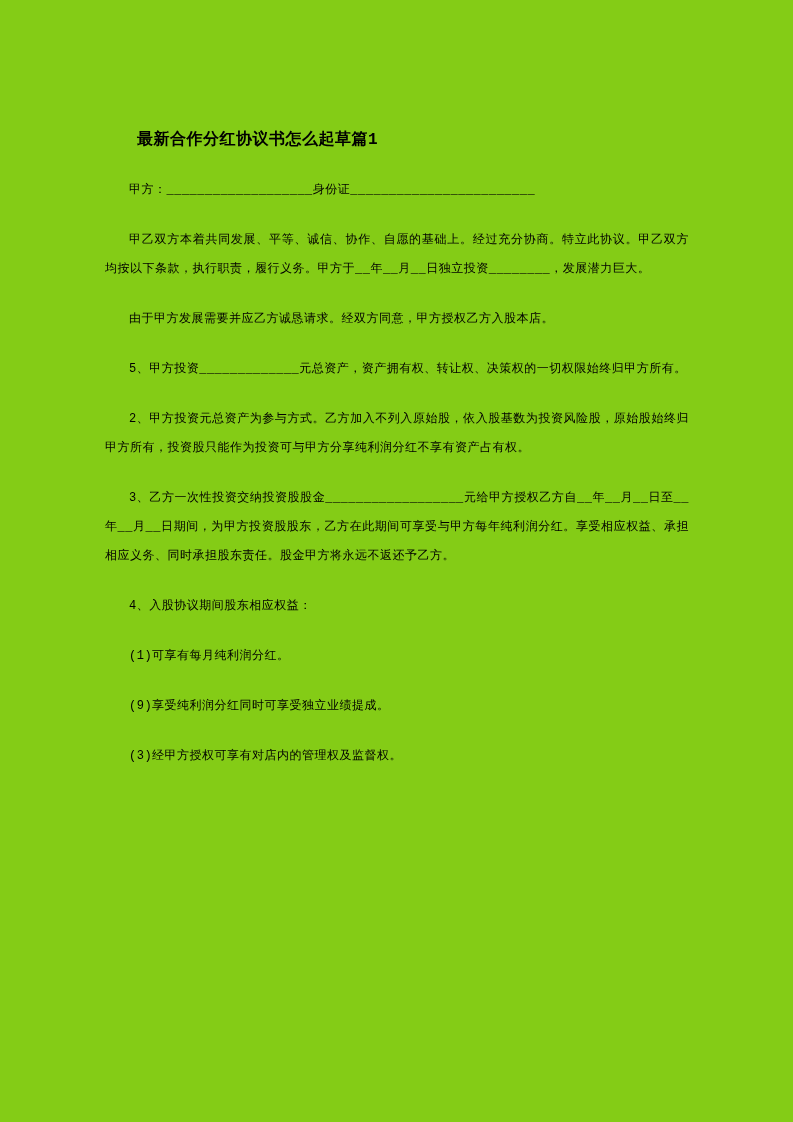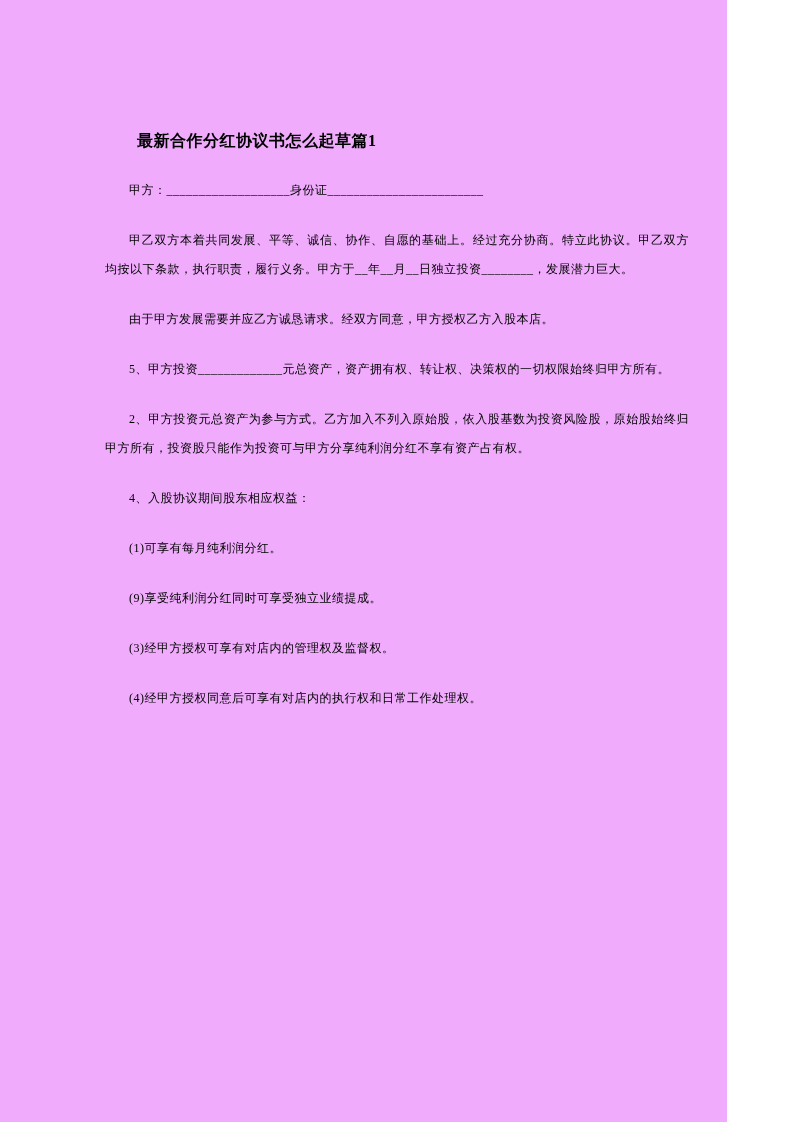--- a/index.html
+++ b/index.html
@@ -2,25 +2,25 @@
 <html><head>
 <meta charset="utf-8">
 <style>
   html, body {
     margin: 0;
     padding: 0;
     background: #ffffff;
   }
   .page {
     position: relative;
-    width: 727px;
+    width: 793px;
     height: 1122px;
-    background: #f0abfc;
+    background: #84cc16;
     color: #000000;
-    font-family: Liberation Serif, serif;
+    font-family: Liberation Mono, monospace;
     overflow: hidden;
   }
   .content {
     position: absolute;
     left: 105px;
     top: 126px;
     width: 584px;
   }
   .doc-title {
     margin: 0 0 21px 0;
@@ -47,19 +47,19 @@
 <body>
 
 <div class="page">
   <div class="content">
     <p class="doc-title">最新合作分红协议书怎么起草篇1</p>
     <p class="para">甲方：___________________身份证________________________</p>
     <p class="para">甲乙双方本着共同发展、平等、诚信、协作、自愿的基础上。经过充分协商。特立此协议。甲乙双方均按以下条款，执行职责，履行义务。甲方于__年__月__日独立投资________，发展潜力巨大。</p>
     <p class="para">由于甲方发展需要并应乙方诚恳请求。经双方同意，甲方授权乙方入股本店。</p>
     <p class="para">5、甲方投资_____________元总资产，资产拥有权、转让权、决策权的一切权限始终归甲方所有。</p>
     <p class="para">2、甲方投资元总资产为参与方式。乙方加入不列入原始股，依入股基数为投资风险股，原始股始终归甲方所有，投资股只能作为投资可与甲方分享纯利润分红不享有资产占有权。</p>
+    <p class="para">3、乙方一次性投资交纳投资股股金__________________元给甲方授权乙方自__年__月__日至__年__月__日期间，为甲方投资股股东，乙方在此期间可享受与甲方每年纯利润分红。享受相应权益、承担相应义务、同时承担股东责任。股金甲方将永远不返还予乙方。</p>
     <p class="para">4、入股协议期间股东相应权益：</p>
     <p class="para">(1)可享有每月纯利润分红。</p>
     <p class="para">(9)享受纯利润分红同时可享受独立业绩提成。</p>
     <p class="para">(3)经甲方授权可享有对店内的管理权及监督权。</p>
-    <p class="para">(4)经甲方授权同意后可享有对店内的执行权和日常工作处理权。</p>
   </div>
 </div>
 
 </body></html>

